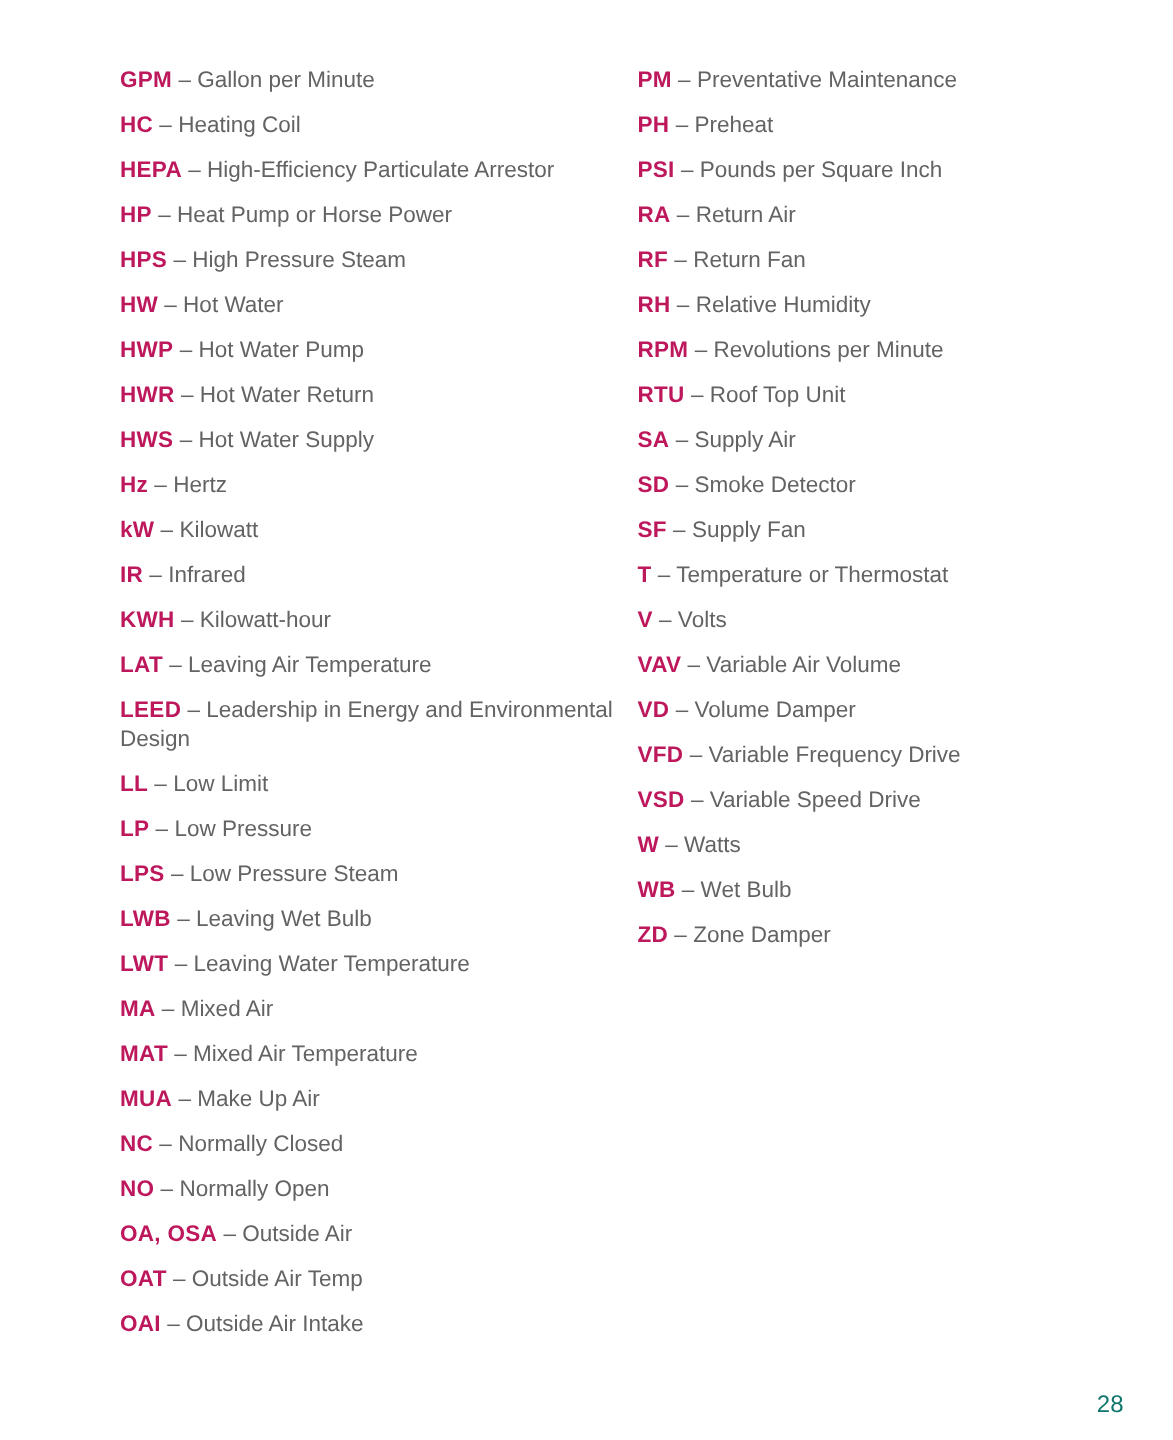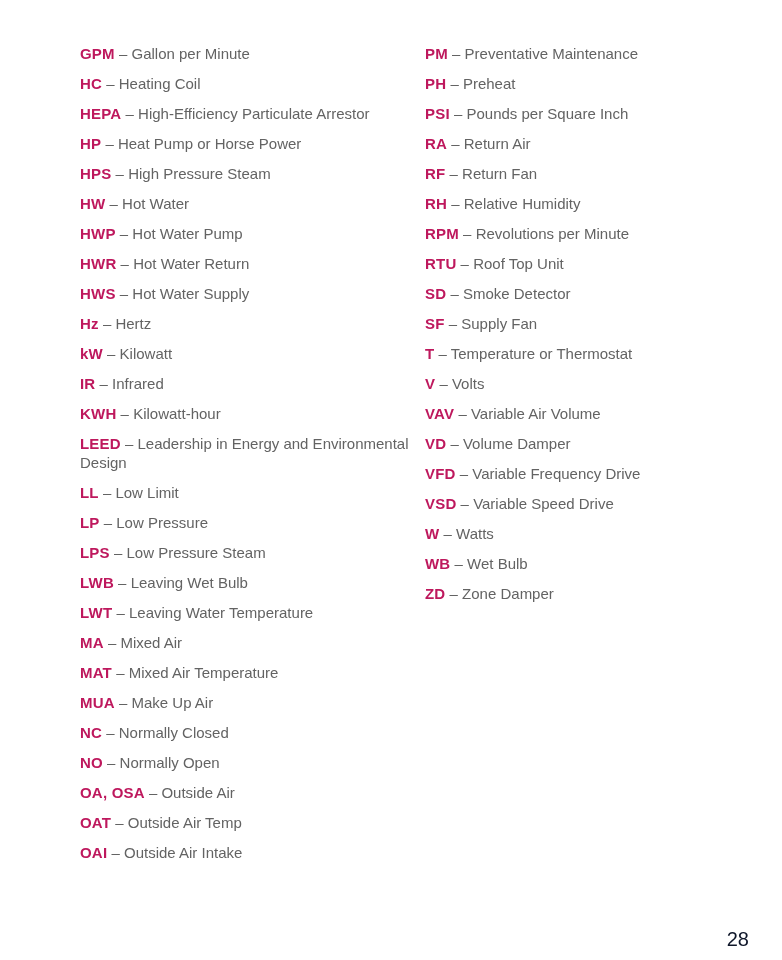--- a/index.html
+++ b/index.html
@@ -48,22 +48,22 @@
   }
   .def {
     color: #636363;
     white-space: pre-line;
     margin-top: 16px;
   }
   .page-number {
     position: absolute;
     top: 928px;
     right: 33px;
-    font-size: 20px;
-    color: #0f172a;
+    font-size: 16px;
+    color: #0f766e;
   }
 </style>
 </head>
 <body>
 
 <div class="page">
   <div class="col col-left">
   <div class="entry"><span class="abbr">GPM</span><span class="sep"> – </span><span class="def">Gallon per Minute</span></div>
 
   <div class="entry"><span class="abbr">HC</span><span class="sep"> – </span><span class="def">Heating Coil</span></div>
@@ -84,20 +84,21 @@
 
 
   <div class="entry"><span class="abbr">Hz</span><span class="sep"> – </span><span class="def">Hertz</span></div>
 
   <div class="entry"><span class="abbr">kW</span><span class="sep"> – </span><span class="def">Kilowatt</span></div>
 
   <div class="entry"><span class="abbr">IR</span><span class="sep"> – </span><span class="def">Infrared</span></div>
 
   <div class="entry"><span class="abbr">KWH</span><span class="sep"> – </span><span class="def">Kilowatt-hour</span></div>
 
+  <div class="entry"><span class="abbr">LAT</span><span class="sep"> – </span><span class="def">Leaving Air Temperature</span></div>
 
   <div class="entry"><span class="abbr">LEED</span><span class="sep"> – </span><span class="def">Leadership in Energy and Environmental
 Design</span></div>
 
   <div class="entry"><span class="abbr">LL</span><span class="sep"> – </span><span class="def">Low Limit</span></div>
 
   <div class="entry"><span class="abbr">LP</span><span class="sep"> – </span><span class="def">Low Pressure</span></div>
 
   <div class="entry"><span class="abbr">LPS</span><span class="sep"> – </span><span class="def">Low Pressure Steam</span></div>
 
@@ -131,20 +132,21 @@
   <div class="entry"><span class="abbr">RA</span><span class="sep"> – </span><span class="def">Return Air</span></div>
 
   <div class="entry"><span class="abbr">RF</span><span class="sep"> – </span><span class="def">Return Fan</span></div>
 
   <div class="entry"><span class="abbr">RH</span><span class="sep"> – </span><span class="def">Relative Humidity</span></div>
 
   <div class="entry"><span class="abbr">RPM</span><span class="sep"> – </span><span class="def">Revolutions per Minute</span></div>
 
   <div class="entry"><span class="abbr">RTU</span><span class="sep"> – </span><span class="def">Roof Top Unit</span></div>
 
+  <div class="entry"><span class="abbr">SA</span><span class="sep"> – </span><span class="def">Supply Air</span></div>
 
   <div class="entry"><span class="abbr">SD</span><span class="sep"> – </span><span class="def">Smoke Detector</span></div>
 
   <div class="entry"><span class="abbr">SF</span><span class="sep"> – </span><span class="def">Supply Fan</span></div>
 
   <div class="entry"><span class="abbr">T</span><span class="sep"> – </span><span class="def">Temperature or Thermostat</span></div>
 
   <div class="entry"><span class="abbr">V</span><span class="sep"> – </span><span class="def">Volts</span></div>
 
   <div class="entry"><span class="abbr">VAV</span><span class="sep"> – </span><span class="def">Variable Air Volume</span></div>

